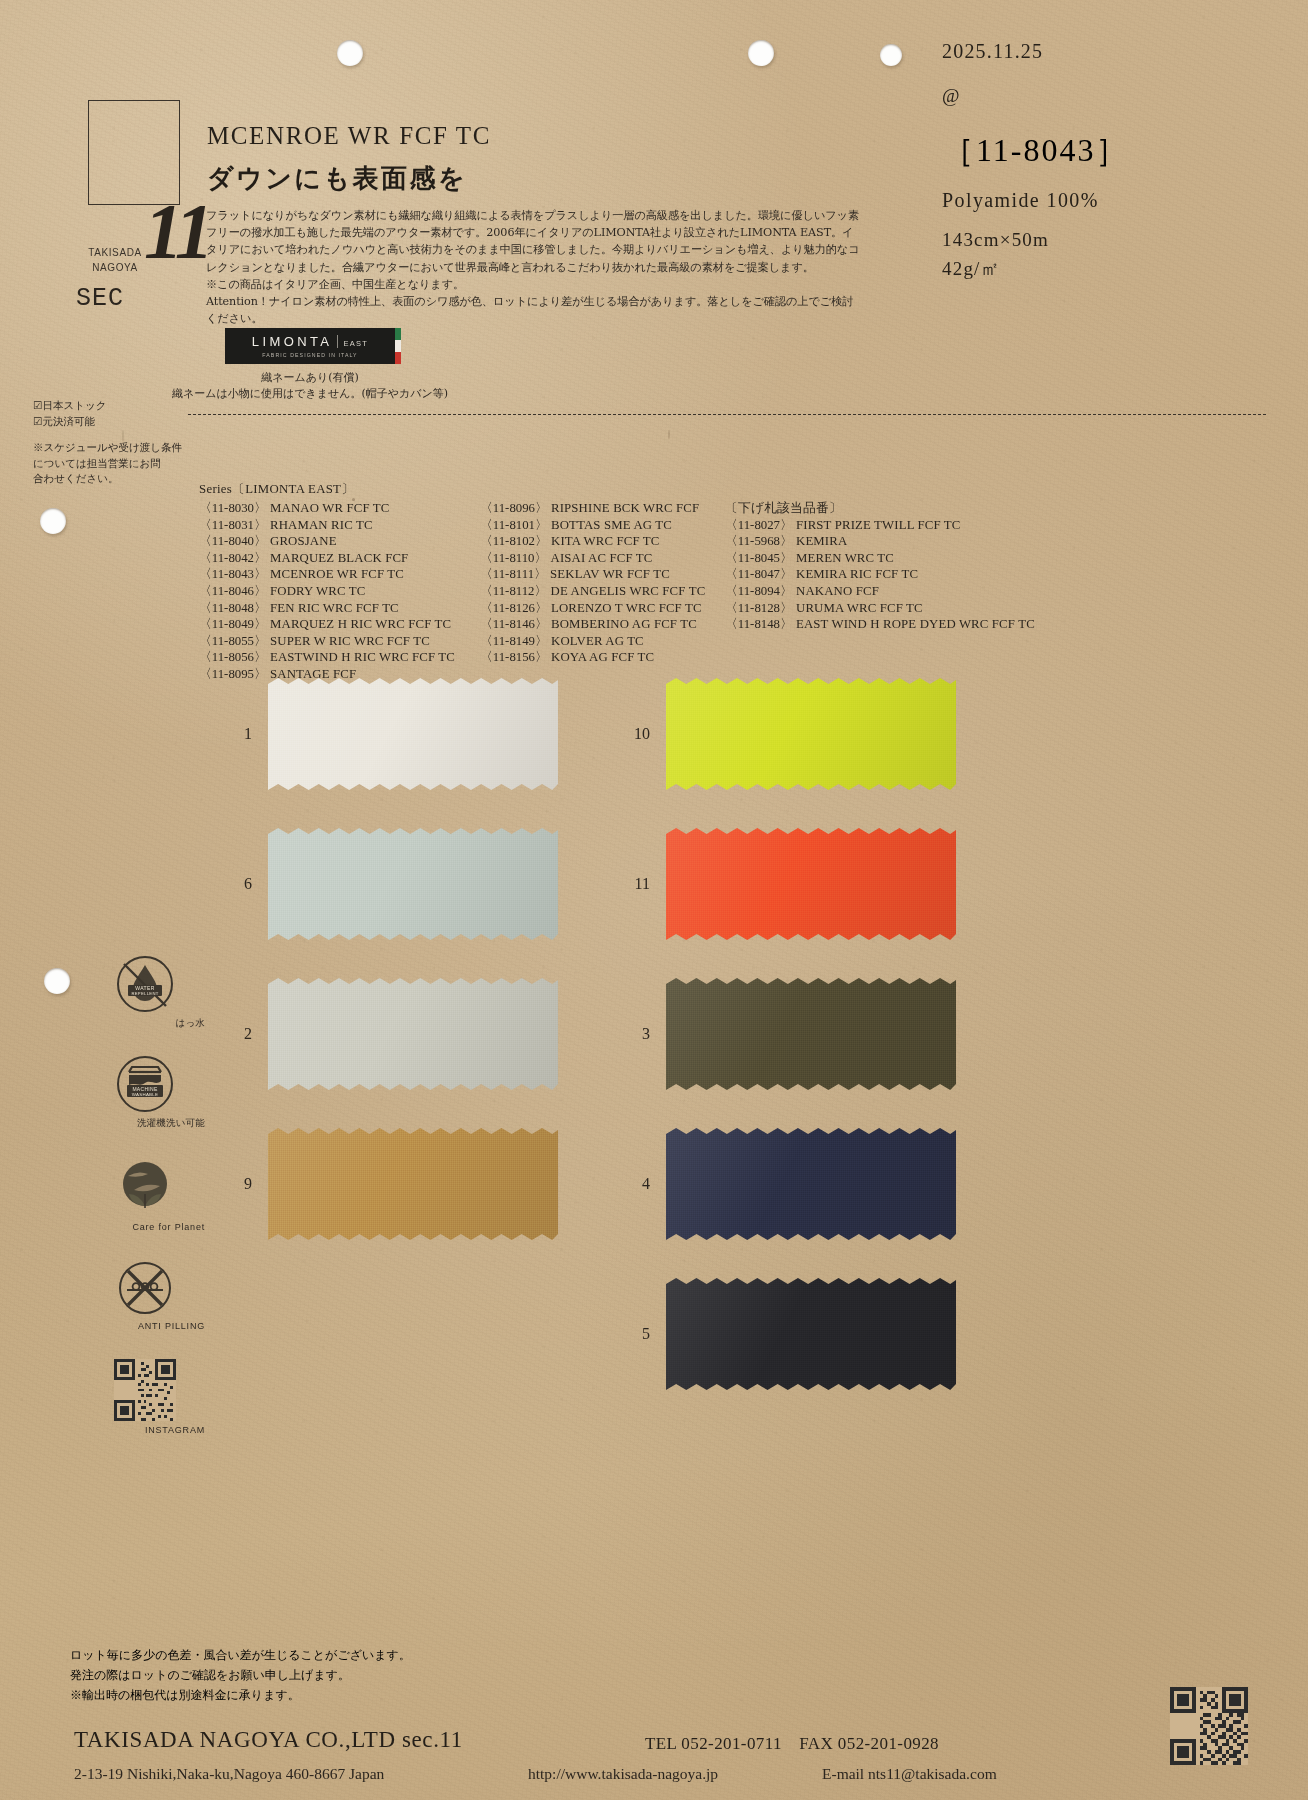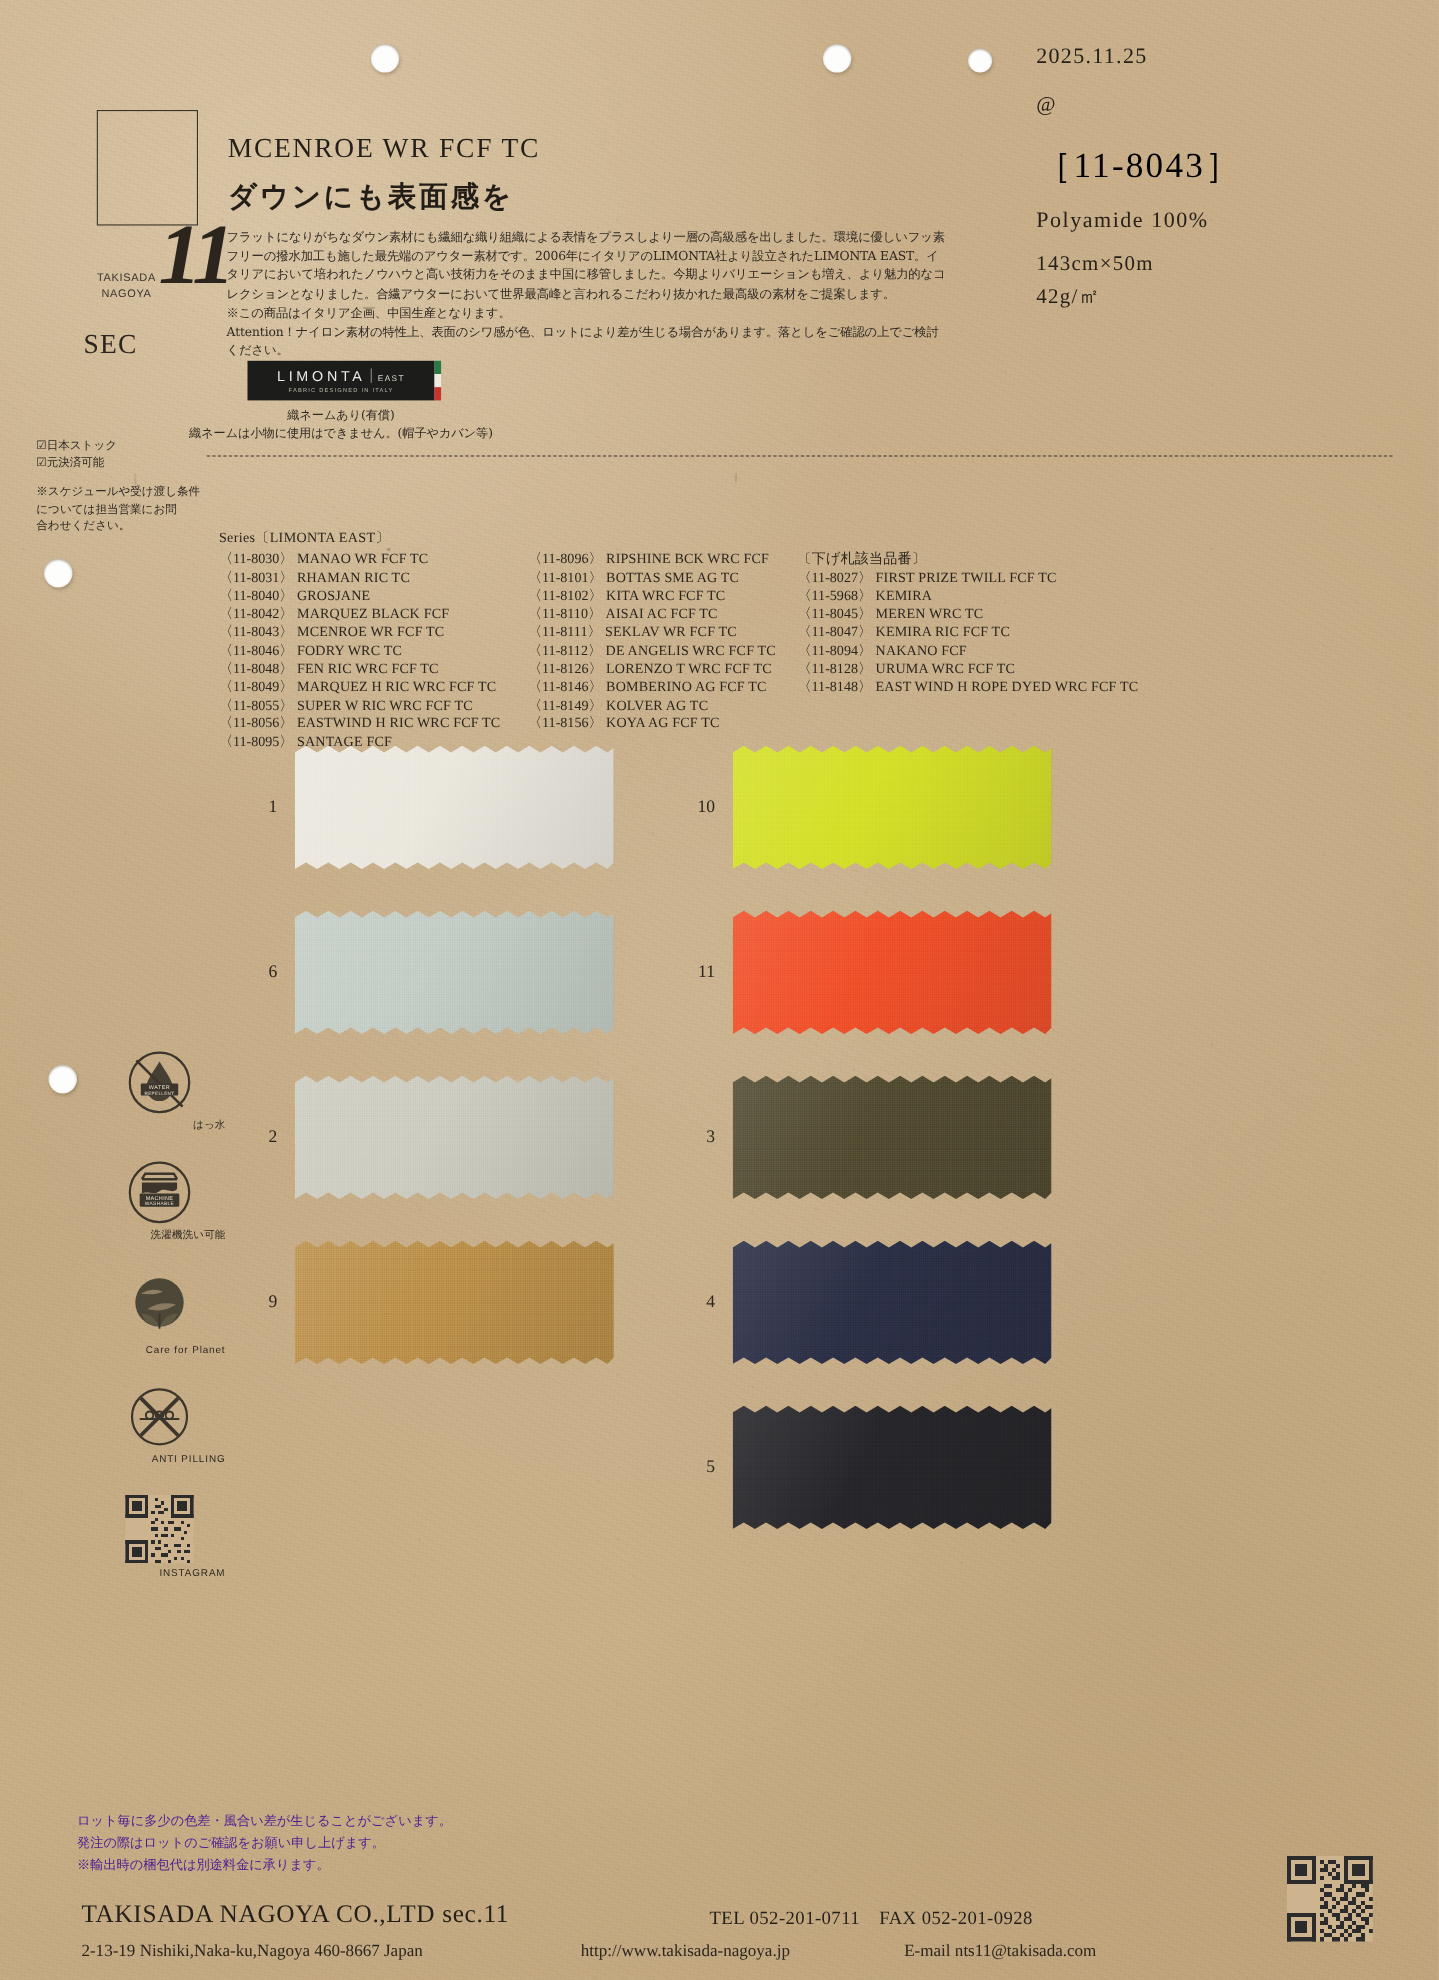--- a/index.html
+++ b/index.html
@@ -58,22 +58,22 @@
     font-size:78px; font-style:italic; font-weight:700;
     letter-spacing:-4px; color:#2b251e; line-height:1;
   }
   .logo-takisada {
     position:absolute; left:44px; top:146px;
     font-family:"Liberation Sans", sans-serif;
     font-size:10px; letter-spacing:.6px; color:#3a332b; line-height:1.45;
     text-align:center; width:62px;
   }
   .logo-sec {
-    position:absolute; left:36px; top:200px;
-    font-family:Liberation Serif, serif;
+    position:absolute; left:36px; top:184px;
+    font-family:Liberation Mono, monospace;
     font-size:25px; letter-spacing:1px; color:#2b251e;
   }
 
   #title { position:absolute; left:207px; top:122px; }
   .title-en {
     font-family:"Liberation Serif", serif;
     font-size:25px; letter-spacing:1.6px; color:#241f19; white-space:nowrap;
   }
   .title-jp {
     margin-top:11px;
@@ -207,21 +207,21 @@
     letter-spacing:.2px; line-height:1.3;
   }
   .care-lb.en { font-family:"Liberation Sans", sans-serif; font-size:9px; letter-spacing:.8px; }
 
   
   .qr { image-rendering:pixelated; display:block; margin:0 auto; }
 
   
   #botnotes {
     position:absolute; left:70px; top:1645px; width:560px;
-    font-family:"DejaVu Serif", serif; font-size:12px; line-height:20px; color:#4c1d95;
+    font-family:"DejaVu Serif", serif; font-size:12px; line-height:20px; color:#000000;
   }
   #footer { position:absolute; left:0; right:0; top:1727px; }
   .f-company {
     position:absolute; left:74px; top:0;
     font-family:"Liberation Serif", serif; font-size:23px; letter-spacing:.6px; color:#241f19;
     white-space:nowrap;
   }
   .f-tel {
     position:absolute; left:645px; top:5px;
     font-family:"Liberation Serif", serif; font-size:17px; letter-spacing:.4px; color:#241f19;

